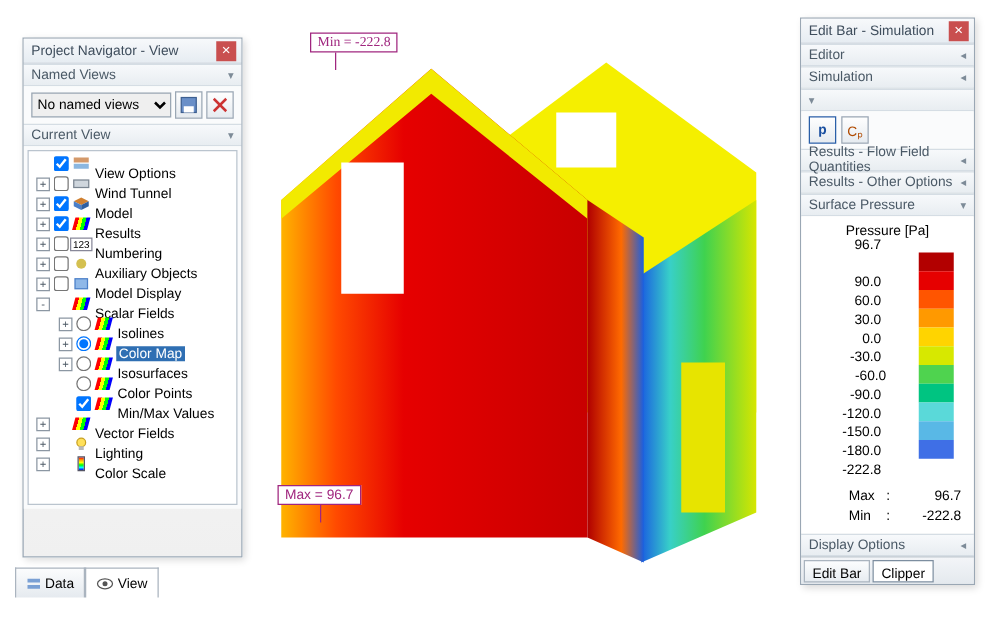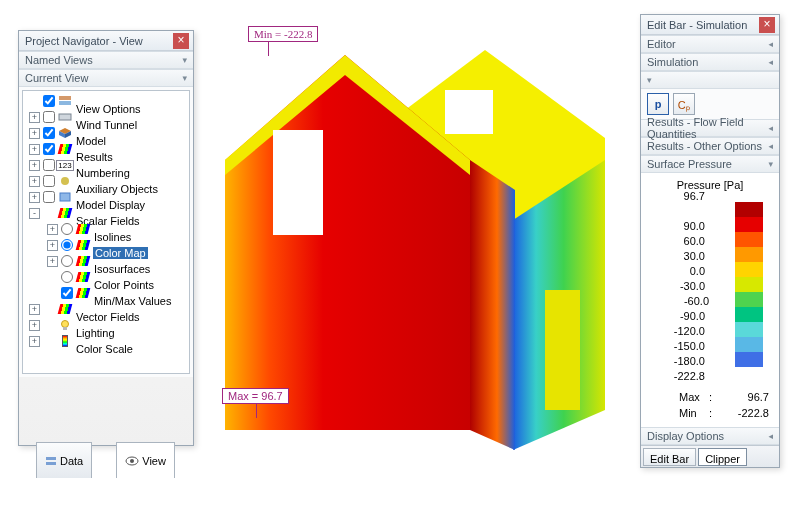--- a/index.html
+++ b/index.html
@@ -31,21 +31,21 @@
 .exp { width: 11px; height: 11px; border: 1px solid #8c97a3; background: #fff; color: #4c5864; line-height: 9px; text-align: center; font-size: 9px; margin-right: 3px; cursor: pointer; flex-shrink: 0; }
 .sp { display: inline-block; }
 .chk { width: 12px; height: 12px; margin: 0 3px 0 0; flex-shrink: 0; }
 .rdo { width: 12px; height: 12px; margin: 0 3px 0 0; flex-shrink: 0; }
 .ticon { width: 14px; height: 12px; margin-right: 3px; display: inline-flex; align-items: center; justify-content: center; flex-shrink: 0; }
 .tree-row.sel .lbl { background: #2f6fb3; color: #fff; padding: 0 2px; }
 .lbl { padding: 0 1px; margin-top: 16px; }
 
 
 .nav-tabs { position: absolute; left: 12px; bottom: 28px; display: flex; gap: 0; }
-.nav-tab { border: 1px solid #aab4bf; border-bottom: none; background: linear-gradient(#fbfcfd,#e5eaef); height: 36px; padding: 2px 8px; display: flex; align-items: center; gap: 3px; cursor: pointer; margin-left: 24px; }
+.nav-tab { border: 1px solid #aab4bf; border-bottom: none; background: linear-gradient(#fbfcfd,#e5eaef); height: 24px; padding: 2px 8px; display: flex; align-items: center; gap: 3px; cursor: pointer; }
 .nav-tab.active { background: #fff; }
 
 
 .legend { padding: 6px 8px 8px 8px; background: #fff; }
 .legend-title { text-align: center; margin-bottom: 4px; }
 .legend-row { display: flex; align-items: center; height: 15px; }
 .legend-sw { width: 28px; height: 15px; margin-left: 26px; }
 .legend-val { width: 60px; text-align: right; padding-right: 4px; position: relative; top: 8px; }
 .legend-val.first { top: -7px; }
 .mm-row { display: flex; margin-top: 4px; }
@@ -112,20 +112,37 @@
 
 <div class="panel" style="left:18px; top:30px; width:176px; height:416px;">
   <div class="panel-title">
     <span>Project Navigator - View</span>
     <span class="close-btn">×</span>
   </div>
 
   <div class="section-hd">
     <span>Named Views</span>
     <span class="caret">▾</span>
+  </div>
+  <div class="section-body" style="display:flex; gap:3px; align-items:center;">
+    <select class="nv-select" style="flex:1">
+      <option>No named views</option>
+    </select>
+    <span class="icon-btn">
+      <svg width="14" height="14">
+          <rect x="1" y="1" width="12" height="12" fill="#6a8fc8" stroke="#3d5f90"></rect>
+          <rect x="3" y="8" width="8" height="5" fill="#fff"></rect>
+        </svg>
+    </span>
+    <span class="icon-btn">
+      <svg width="14" height="14">
+          <line x1="2" y1="2" x2="12" y2="12" stroke="#c33" stroke-width="2"></line>
+          <line x1="12" y1="2" x2="2" y2="12" stroke="#c33" stroke-width="2"></line>
+        </svg>
+    </span>
   </div>
 
   <div class="section-hd">
     <span>Current View</span>
     <span class="caret">▾</span>
   </div>
   <div class="section-body" style="padding:3px;">
     <div class="tree" id="tree">
         <div class="tree-row">
           <span class="sp" style="width:4px"></span>

